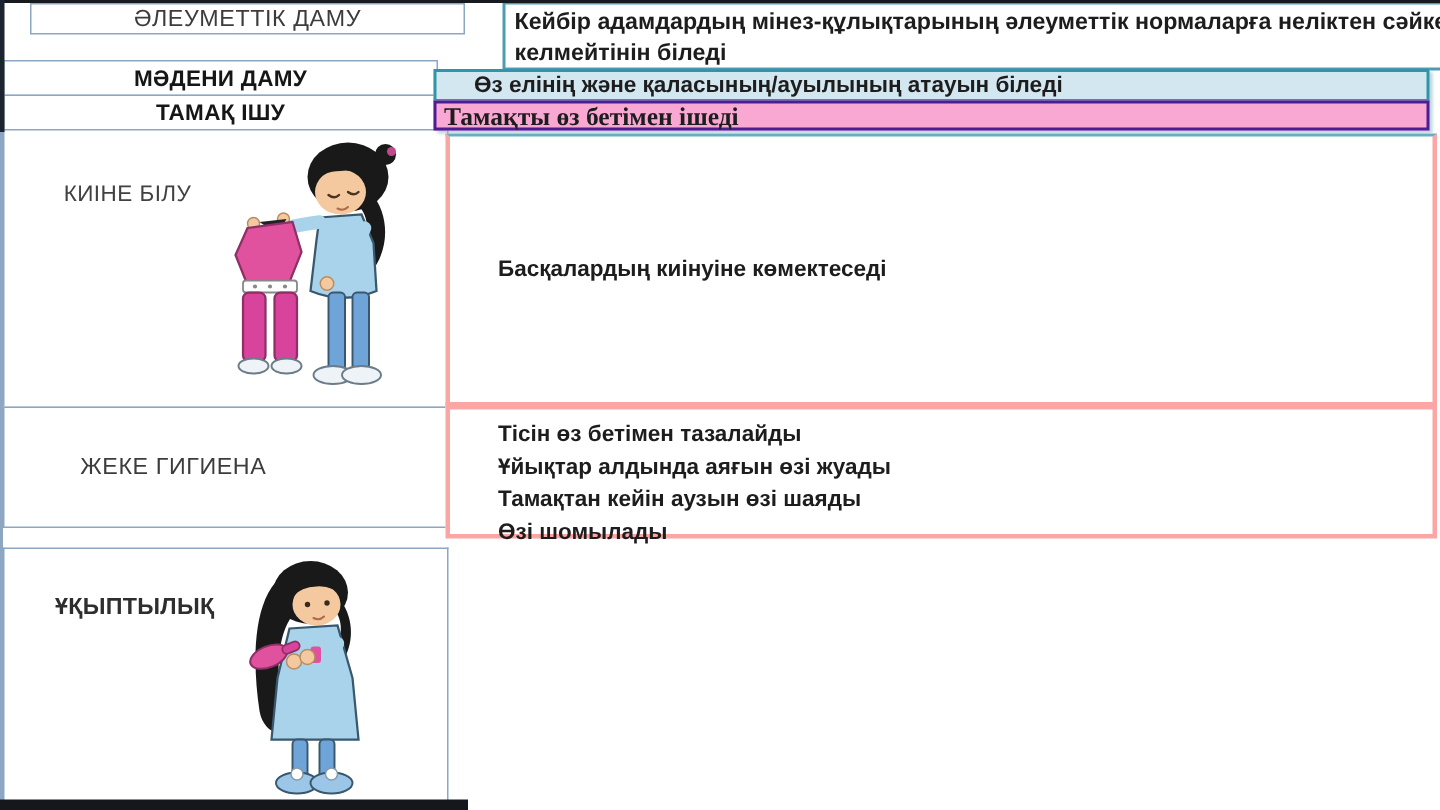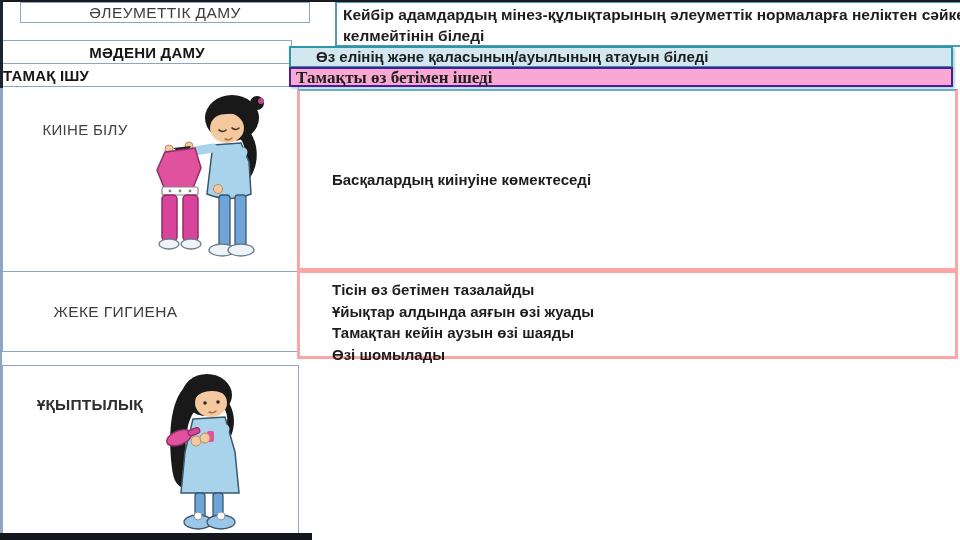--- a/index.html
+++ b/index.html
@@ -10,21 +10,21 @@
   
   .edge-top{position:absolute;left:0;top:0;width:960px;height:2px;background:#171b20;}
   .edge-left-dark{position:absolute;left:0;top:0;width:3px;height:88px;background:#1c2430;}
   .edge-left-blue{position:absolute;left:0;top:88px;width:2px;height:446px;background:#8ca6c4;}
   .edge-bottom-dark{position:absolute;left:0;top:533px;width:312px;height:7px;background:#14181d;}
 
   
   .lcell{position:absolute;background:#ffffff;border:1px solid #8ca6c4;}
   .l1{left:20px;top:2px;width:290px;height:21px;display:flex;align-items:flex-end;justify-content:center;}
   .l2{left:2px;top:40px;width:290px;height:24px;display:flex;align-items:center;justify-content:center;}
-  .l3{left:2px;top:63px;width:290px;height:24px;display:flex;align-items:center;justify-content:flex-start;}
+  .l3{left:2px;top:63px;width:290px;height:24px;display:flex;align-items:center;justify-content:center;}
   .l4{left:2px;top:86px;width:297px;height:186px;}
   .l5{left:2px;top:271px;width:297px;height:81px;display:flex;align-items:center;justify-content:center;padding-right:70px;}
   .l6{left:2px;top:365px;width:297px;height:169px;border-bottom:none;}
 
   .lab-reg{font-size:15.5px;font-weight:400;color:#3c3c3c;letter-spacing:.4px;}
   .lab-bold{font-size:15px;font-weight:700;color:#161616;letter-spacing:.2px;}
   .lab4{position:absolute;left:24px;top:34px;width:116px;text-align:center;font-size:15px;color:#414141;letter-spacing:.3px;}
   .lab5{font-size:15.5px;color:#3c3c3c;letter-spacing:.4px;}
   .lab6{position:absolute;left:12px;top:30px;width:128px;text-align:right;font-size:15.5px;font-weight:600;color:#2e2e2e;letter-spacing:.2px;}
 

